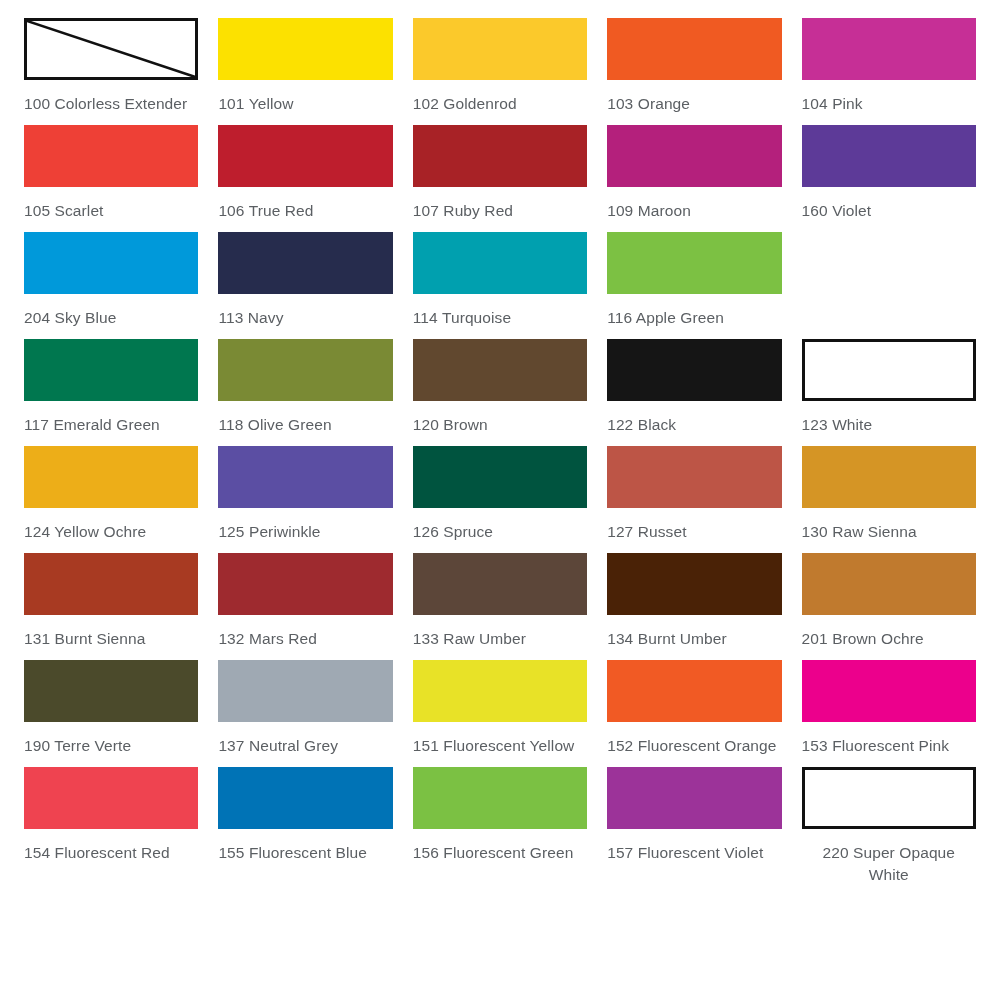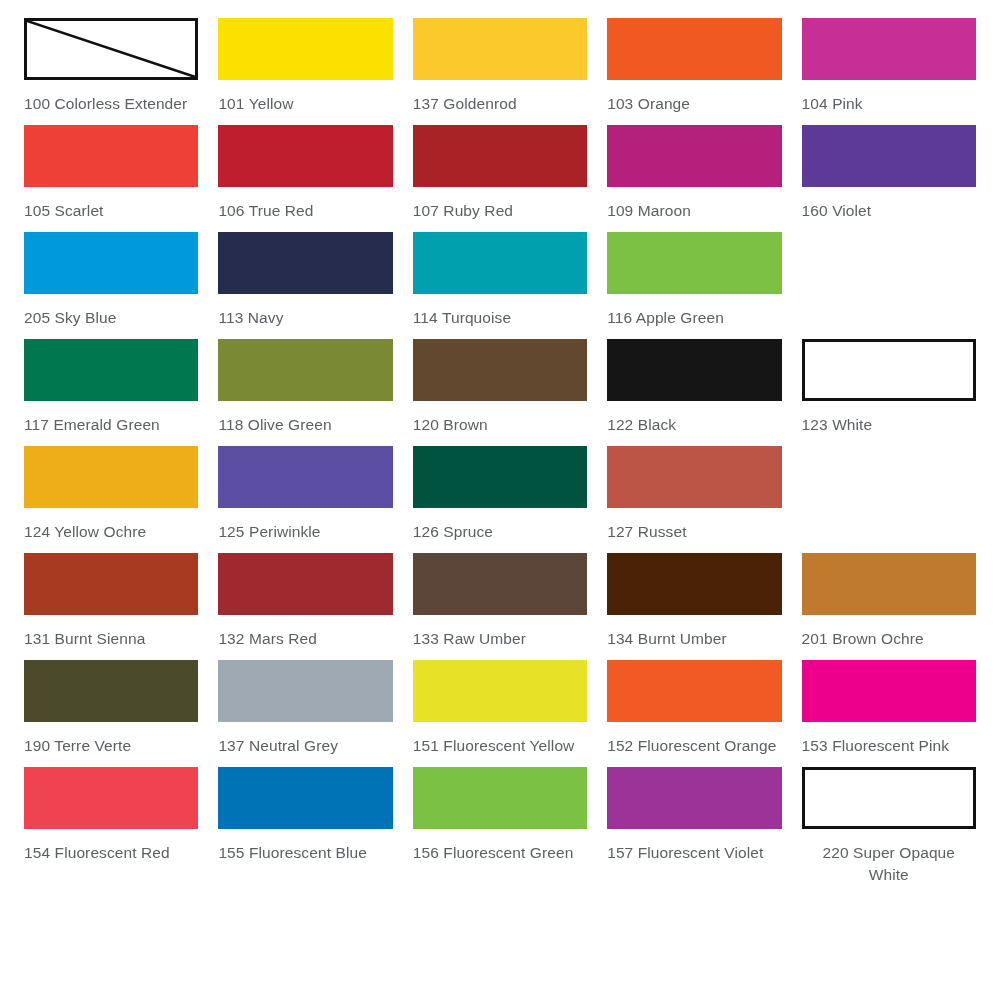--- a/index.html
+++ b/index.html
@@ -78,21 +78,21 @@
           </svg>
         </div>
         <div class="swatch-label">100 Colorless Extender</div>
       </div>
       <div class="swatch-cell">
         <div class="swatch-chip" style="background: rgb(252, 225, 0);"></div>
         <div class="swatch-label">101 Yellow</div>
       </div>
       <div class="swatch-cell">
         <div class="swatch-chip" style="background: rgb(251, 201, 43);"></div>
-        <div class="swatch-label">137 Goldenrod</div>
+        <div class="swatch-label">102 Goldenrod</div>
       </div>
       <div class="swatch-cell">
         <div class="swatch-chip" style="background: rgb(240, 90, 34);"></div>
         <div class="swatch-label">103 Orange</div>
       </div>
       <div class="swatch-cell">
         <div class="swatch-chip" style="background: rgb(198, 47, 150);"></div>
         <div class="swatch-label">104 Pink</div>
       </div>
     </div>
@@ -114,21 +114,21 @@
         <div class="swatch-label">109 Maroon</div>
       </div>
       <div class="swatch-cell">
         <div class="swatch-chip" style="background: rgb(93, 58, 152);"></div>
         <div class="swatch-label">160 Violet</div>
       </div>
     </div>
     <div class="swatch-row">
       <div class="swatch-cell">
         <div class="swatch-chip" style="background: rgb(0, 153, 218);"></div>
-        <div class="swatch-label">205 Sky Blue</div>
+        <div class="swatch-label">204 Sky Blue</div>
       </div>
       <div class="swatch-cell">
         <div class="swatch-chip" style="background: rgb(38, 44, 77);"></div>
         <div class="swatch-label">113 Navy</div>
       </div>
       <div class="swatch-cell">
         <div class="swatch-chip" style="background: rgb(0, 160, 175);"></div>
         <div class="swatch-label">114 Turquoise</div>
       </div>
       <div class="swatch-cell">
@@ -167,20 +167,24 @@
         <div class="swatch-chip" style="background: rgb(91, 78, 163);"></div>
         <div class="swatch-label">125 Periwinkle</div>
       </div>
       <div class="swatch-cell">
         <div class="swatch-chip" style="background: rgb(0, 84, 63);"></div>
         <div class="swatch-label">126 Spruce</div>
       </div>
       <div class="swatch-cell">
         <div class="swatch-chip" style="background: rgb(189, 85, 70);"></div>
         <div class="swatch-label">127 Russet</div>
+      </div>
+      <div class="swatch-cell">
+        <div class="swatch-chip" style="background: rgb(213, 149, 37);"></div>
+        <div class="swatch-label">130 Raw Sienna</div>
       </div>
     </div>
     <div class="swatch-row">
       <div class="swatch-cell">
         <div class="swatch-chip" style="background: rgb(168, 58, 34);"></div>
         <div class="swatch-label">131 Burnt Sienna</div>
       </div>
       <div class="swatch-cell">
         <div class="swatch-chip" style="background: rgb(158, 42, 47);"></div>
         <div class="swatch-label">132 Mars Red</div>

